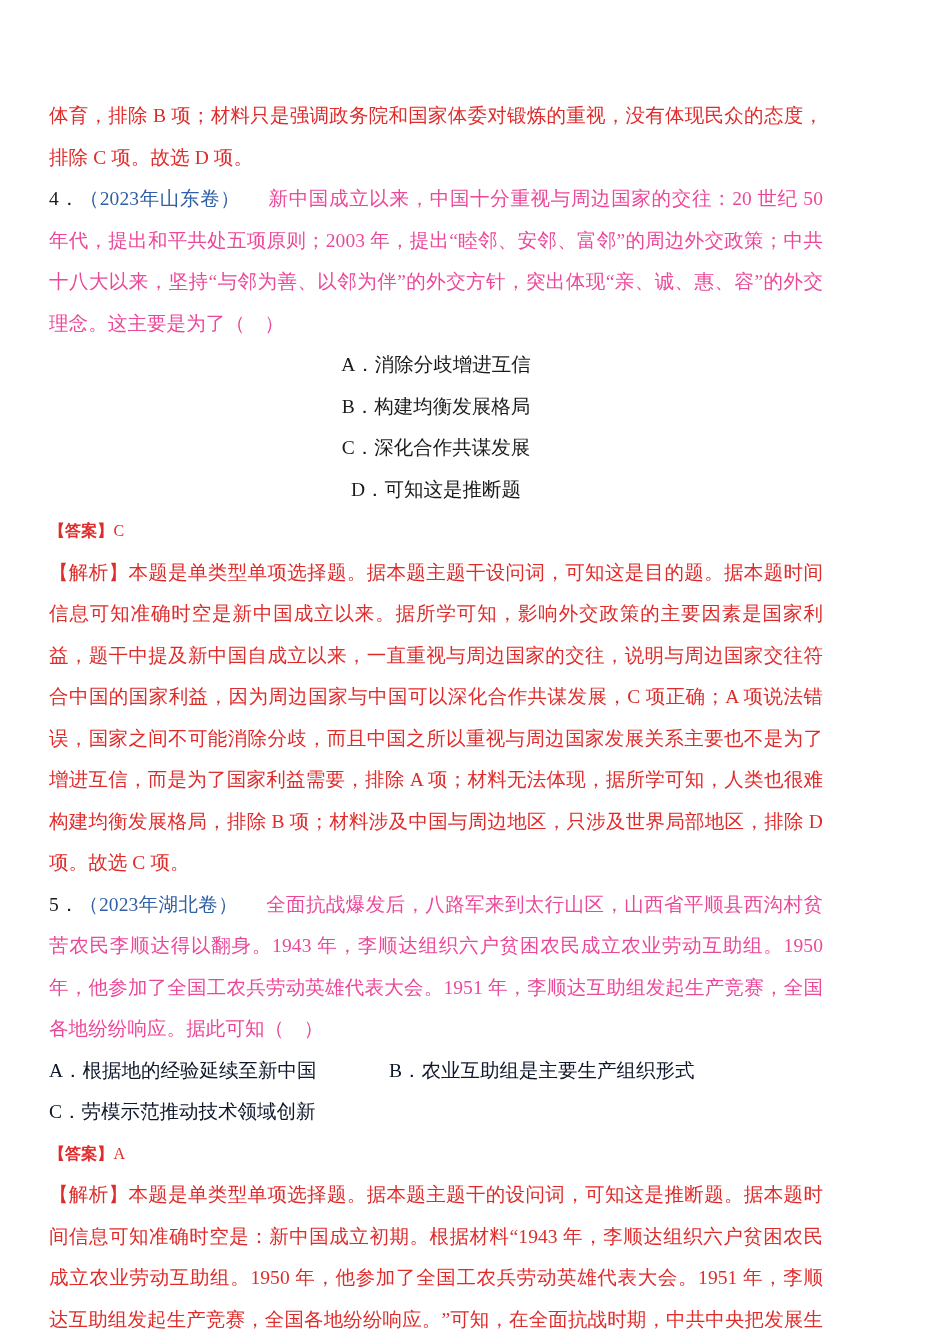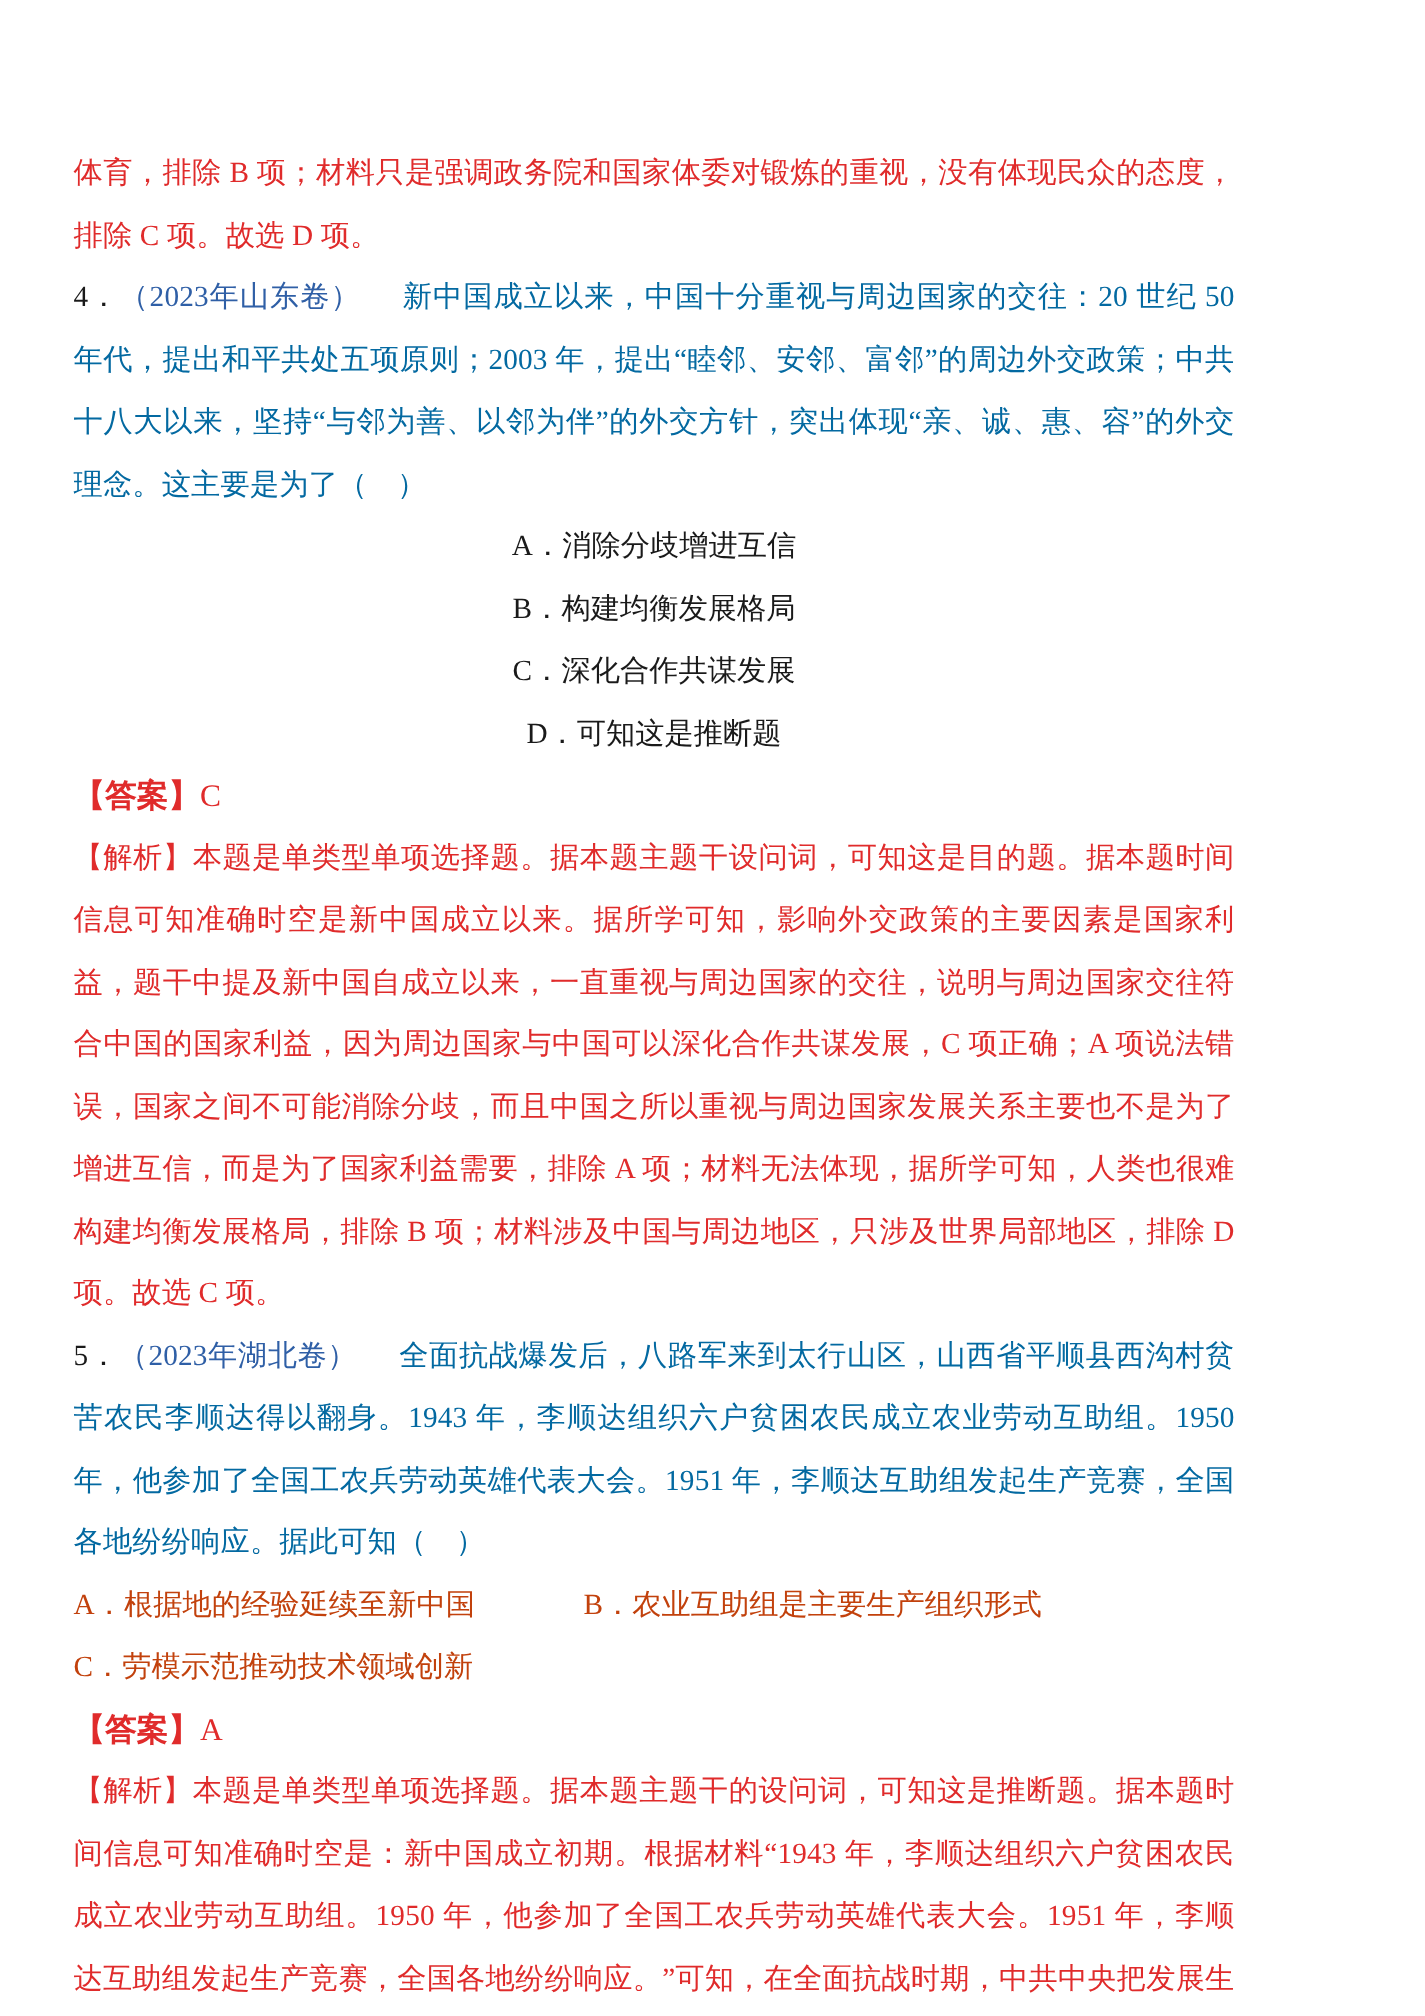--- a/index.html
+++ b/index.html
@@ -28,21 +28,21 @@
   
   .para {
     font-size: 19.5px;
     line-height: 41.5px;
     text-align: justify;
     text-justify: inter-ideograph;
     margin: 0;
     letter-spacing: 0.1px;
   }
   .black {
-    color: #0369a1;
+    color: #ec4899;
     margin-left: 28px;
   }
   .blue {
     color: #2f5fa6;
   }
   .q-num {
     color: #1a1a1a;
   }
   
   .question .stem {
@@ -62,28 +62,28 @@
   }
   
   .opts-grid {
     display: grid;
     grid-template-columns: 340px 1fr;
     column-gap: 0px;
   }
   .opts-grid .opt {
     font-size: 19.5px;
     line-height: 41.5px;
-    color: #c2410c;
+    color: #0f172a;
     white-space: nowrap;
   }
   .opt-letter {
     display: inline-block;
   }
   .answer {
-    font-size: 21px;
+    font-size: 16px;
     line-height: 41.5px;
     color: #e02b2b;
     font-weight: 700;
   }
   .answer .ans-val {
     font-weight: 400;
   }
   .explain {
     font-size: 19.5px;
     line-height: 41.5px;

